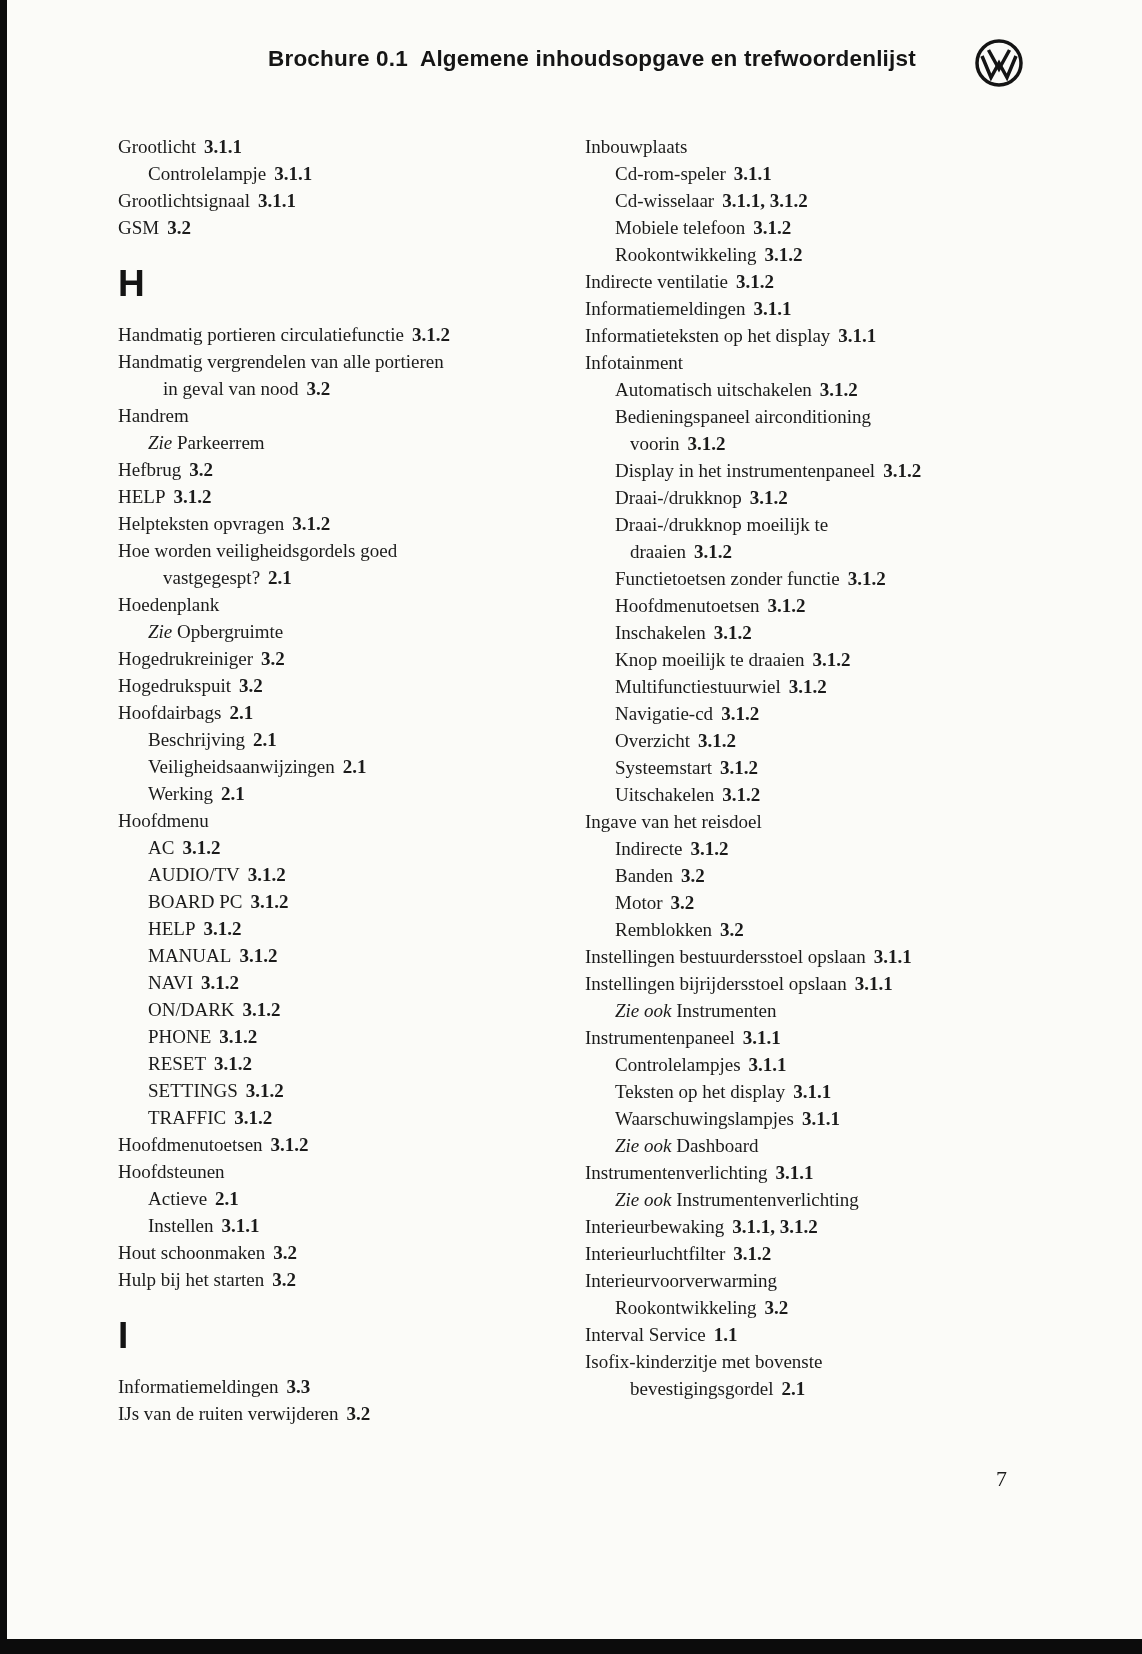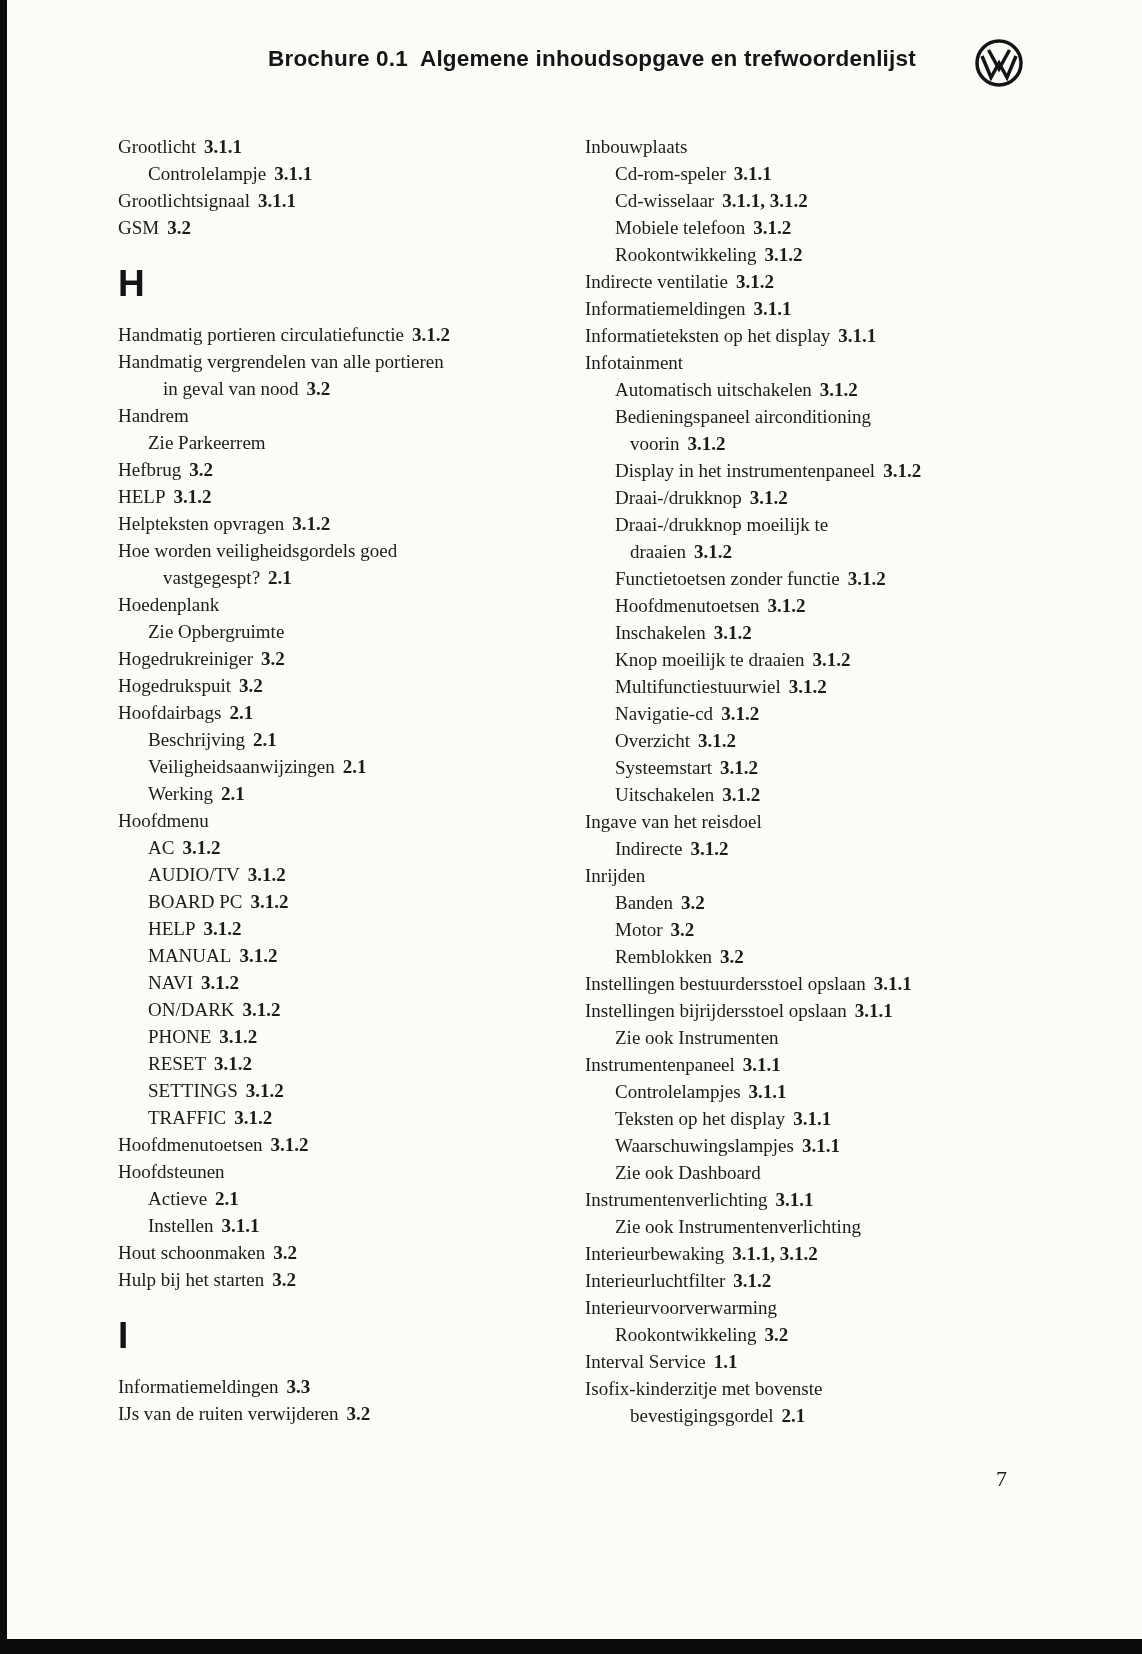--- a/index.html
+++ b/index.html
@@ -18,21 +18,21 @@
   }
   .title-main{margin-left:12px;}
   .logo{position:absolute;left:962px;top:0;width:50px;height:50px;display:block;}
   .col{position:absolute;top:113px;font-size:19px;line-height:27px;margin-top:20px;}
   .col-left{left:118px;width:452px;}
   .col-right{left:585px;width:486px;}
   .entry{white-space:nowrap;}
   .entry.indent-1{padding-left:30px;}
   .entry.indent-2{padding-left:45px;}
   .ref{font-weight:700;margin-left:8px;}
-  .zie{}
+  .zie{font-style:italic;}
   .section-letter{
     font-family:"Liberation Sans", sans-serif;font-weight:700;
     font-size:37px;line-height:42px;margin:22px 0 16px 0;color:#141414;
   }
   .page-number{
     position:absolute;left:996px;top:1466px;
     font-size:22px;color:#1b1b1b;
   }
 </style>
 </head>
@@ -122,21 +122,20 @@
       <div class="entry indent-1"><span>Hoofdmenutoetsen</span><span class="ref">3.1.2</span></div>
       <div class="entry indent-1"><span>Inschakelen</span><span class="ref">3.1.2</span></div>
       <div class="entry indent-1"><span>Knop moeilijk te draaien</span><span class="ref">3.1.2</span></div>
       <div class="entry indent-1"><span>Multifunctiestuurwiel</span><span class="ref">3.1.2</span></div>
       <div class="entry indent-1"><span>Navigatie-cd</span><span class="ref">3.1.2</span></div>
       <div class="entry indent-1"><span>Overzicht</span><span class="ref">3.1.2</span></div>
       <div class="entry indent-1"><span>Systeemstart</span><span class="ref">3.1.2</span></div>
       <div class="entry indent-1"><span>Uitschakelen</span><span class="ref">3.1.2</span></div>
       <div class="entry indent-0"><span>Ingave van het reisdoel</span></div>
       <div class="entry indent-1"><span>Indirecte</span><span class="ref">3.1.2</span></div>
-      <div class="entry indent-0"><span>Inrijden</span></div>
       <div class="entry indent-1"><span>Banden</span><span class="ref">3.2</span></div>
       <div class="entry indent-1"><span>Motor</span><span class="ref">3.2</span></div>
       <div class="entry indent-1"><span>Remblokken</span><span class="ref">3.2</span></div>
       <div class="entry indent-0"><span>Instellingen bestuurdersstoel opslaan</span><span class="ref">3.1.1</span></div>
       <div class="entry indent-0"><span>Instellingen bijrijdersstoel opslaan</span><span class="ref">3.1.1</span></div>
       <div class="entry indent-1"><span class="zie">Zie ook </span><span>Instrumenten</span></div>
       <div class="entry indent-0"><span>Instrumentenpaneel</span><span class="ref">3.1.1</span></div>
       <div class="entry indent-1"><span>Controlelampjes</span><span class="ref">3.1.1</span></div>
       <div class="entry indent-1"><span>Teksten op het display</span><span class="ref">3.1.1</span></div>
       <div class="entry indent-1"><span>Waarschuwingslampjes</span><span class="ref">3.1.1</span></div>

